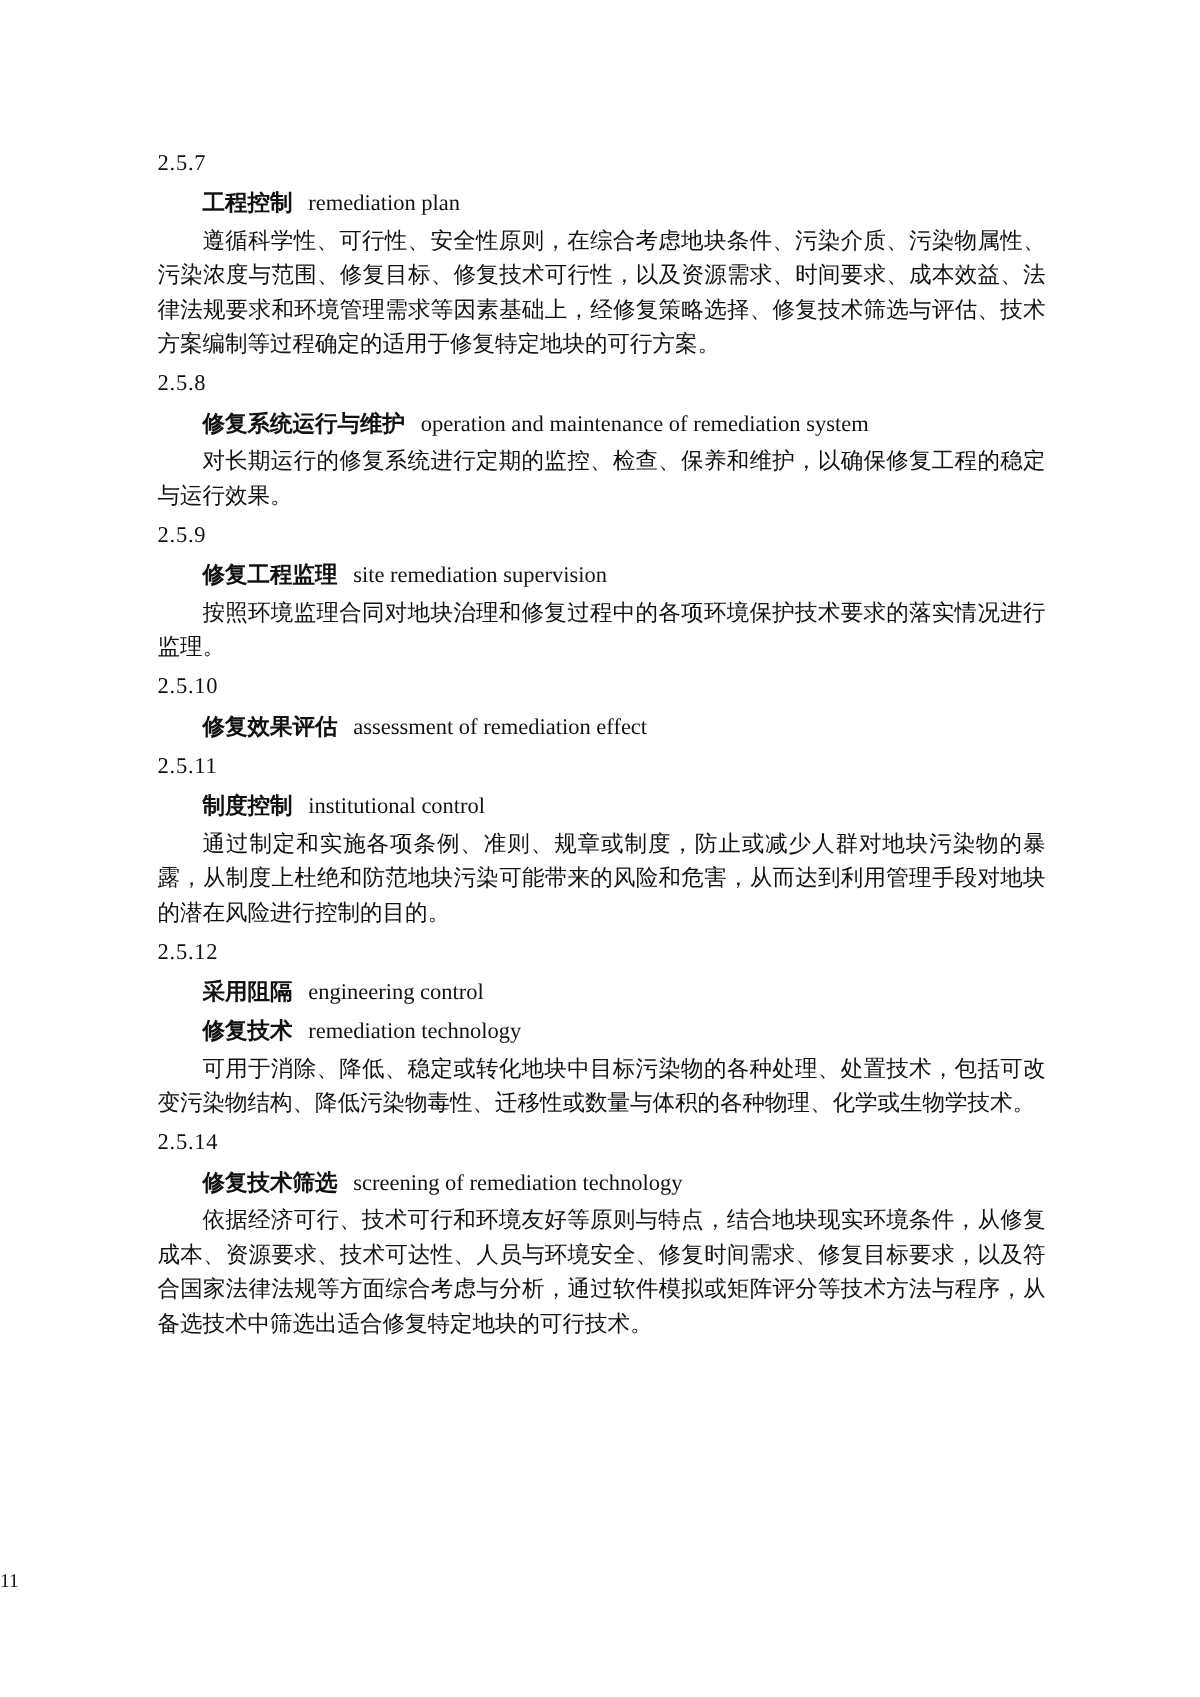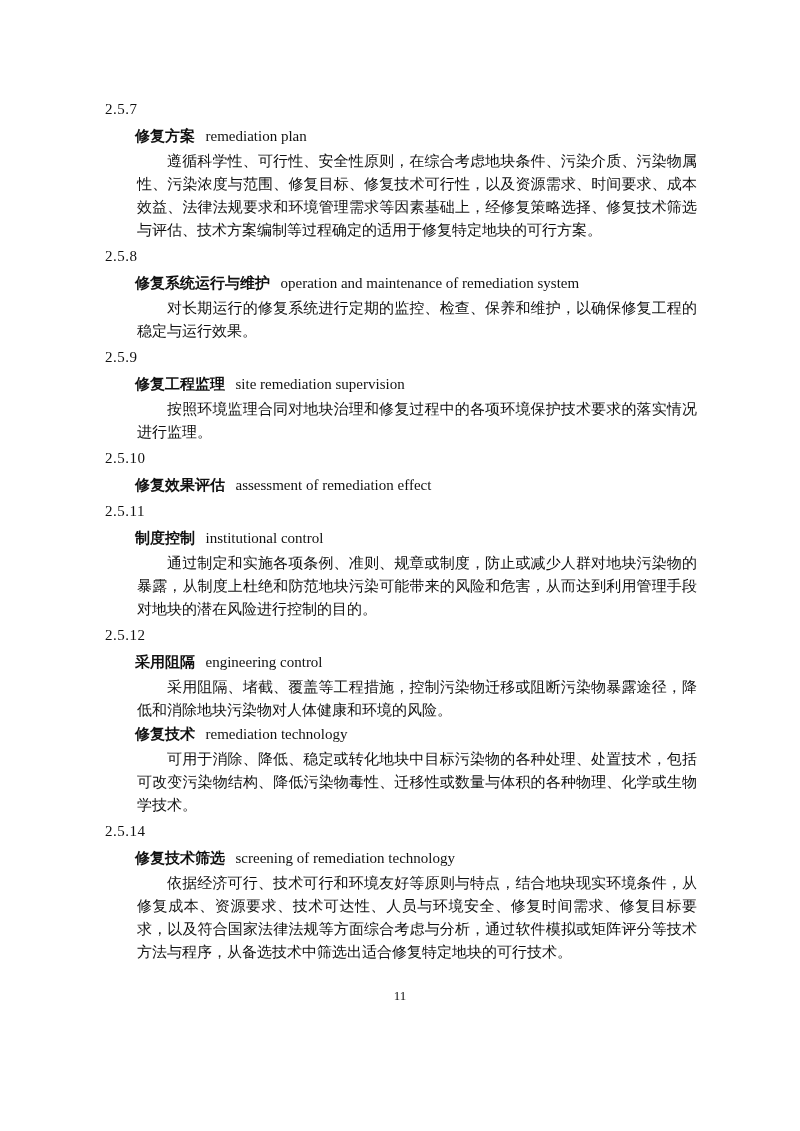--- a/index.html
+++ b/index.html
@@ -39,42 +39,40 @@
   .entry-term .en {
     font-weight: 400;
     font-size: 15px;
     margin-left: 0.45em;
   }
   .entry-def {
     font-size: 15px;
     line-height: 23px;
     text-align: justify;
     text-indent: 2em;
-    margin-left: 32px;
   }
   .page-footer {
     position: absolute;
-    top: 988px;
+    top: 1046px;
     left: 0;
     width: 100%;
-    text-align: center;
     font-size: 13px;
     color: #111111;
   }
 </style>
 </head>
 <body>
 
 <div class="page">
   <div class="content">
 
     <section class="entry">
       <div class="entry-num">2.5.7</div>
       <div class="entry-term">
-        <span class="zh">修复方案</span>
+        <span class="zh">工程控制</span>
         <span class="en">remediation plan</span>
       </div>
       <p class="entry-def">遵循科学性、可行性、安全性原则，在综合考虑地块条件、污染介质、污染物属性、污染浓度与范围、修复目标、修复技术可行性，以及资源需求、时间要求、成本效益、法律法规要求和环境管理需求等因素基础上，经修复策略选择、修复技术筛选与评估、技术方案编制等过程确定的适用于修复特定地块的可行方案。</p>
     </section>
 
     <section class="entry">
       <div class="entry-num">2.5.8</div>
       <div class="entry-term">
         <span class="zh">修复系统运行与维护</span>
         <span class="en">operation and maintenance of remediation system</span>
@@ -107,21 +105,20 @@
       </div>
       <p class="entry-def">通过制定和实施各项条例、准则、规章或制度，防止或减少人群对地块污染物的暴露，从制度上杜绝和防范地块污染可能带来的风险和危害，从而达到利用管理手段对地块的潜在风险进行控制的目的。</p>
     </section>
 
     <section class="entry">
       <div class="entry-num">2.5.12</div>
       <div class="entry-term">
         <span class="zh">采用阻隔</span>
         <span class="en">engineering control</span>
       </div>
-      <p class="entry-def">采用阻隔、堵截、覆盖等工程措施，控制污染物迁移或阻断污染物暴露途径，降低和消除地块污染物对人体健康和环境的风险。</p>
     </section>
 
     <section class="entry">
       <div class="entry-term">
         <span class="zh">修复技术</span>
         <span class="en">remediation technology</span>
       </div>
       <p class="entry-def">可用于消除、降低、稳定或转化地块中目标污染物的各种处理、处置技术，包括可改变污染物结构、降低污染物毒性、迁移性或数量与体积的各种物理、化学或生物学技术。</p>
     </section>
 

